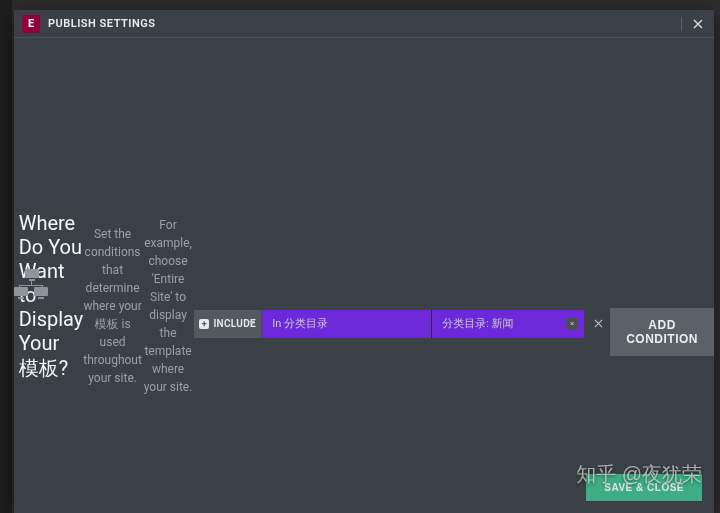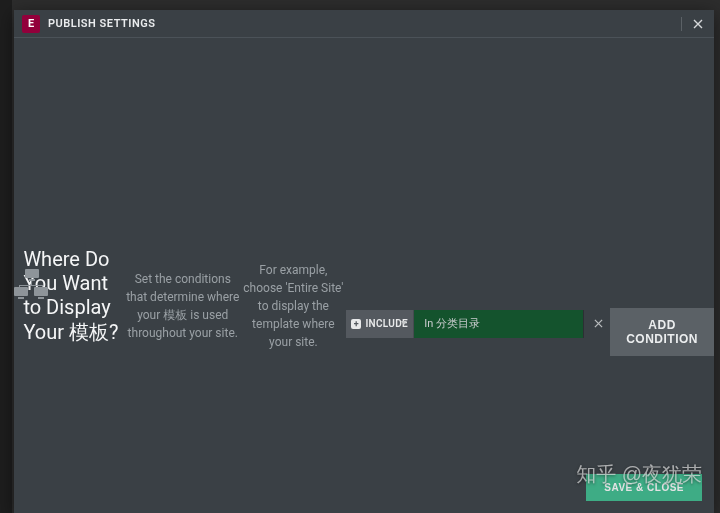--- a/index.html
+++ b/index.html
@@ -67,21 +67,21 @@
     display: flex; align-items: center; justify-content: center; gap: 4px;
     color: #e8e9ea; font-size: 10px; letter-spacing: .3px; font-weight: 600;
     cursor: pointer;
     border-right: 1px solid #464b50;
     position: relative;
   }
   .inc-btn .plus { width: 10px; height: 10px; background: #e8e9ea; border-radius: 2px; display: inline-flex; align-items: center; justify-content: center; color: #54595f; font-size: 9px; font-weight: 700; }
   .inc-btn .caret { position: absolute; right: 6px; top: 11px; width: 0; height: 0; border-left: 3px solid transparent; border-right: 3px solid transparent; border-top: 4px solid #c6c8ca; }
 
   .sel {
-    height: 28px; background: #14532d;
+    height: 28px; background: #6d28d9;
     color: #c9ccce; font-size: 11px;
     display: flex; align-items: center;
     padding: 0 10px;
     cursor: pointer;
   }
   .sel-mid { width: 170px; border-right: 1px solid #2c2f33; }
   .sel-right { width: 152px; position: relative; }
   .sel-right .mini-x {
     position: absolute; right: 6px; top: 8px;
     width: 12px; height: 12px; background: #4a4e53; border-radius: 2px;
@@ -164,20 +164,24 @@
 
     <div class="condition-row">
       <div class="inc-btn">
         <span class="plus">+</span>
         <span>INCLUDE</span>
         <span class="caret"></span>
       </div>
       <div class="sel sel-mid">
         <span>In 分类目录</span>
       </div>
+      <div class="sel sel-right">
+        <span>分类目录: 新闻</span>
+        <span class="mini-x">×</span>
+      </div>
       <span class="row-remove">
         <svg viewBox="0 0 10 10">
             <path d="M1 1 L9 9 M9 1 L1 9" stroke="currentColor" stroke-width="1.4"></path>
           </svg>
       </span>
     </div>
 
     <button class="add-cond">ADD CONDITION</button>
 
   </div>

